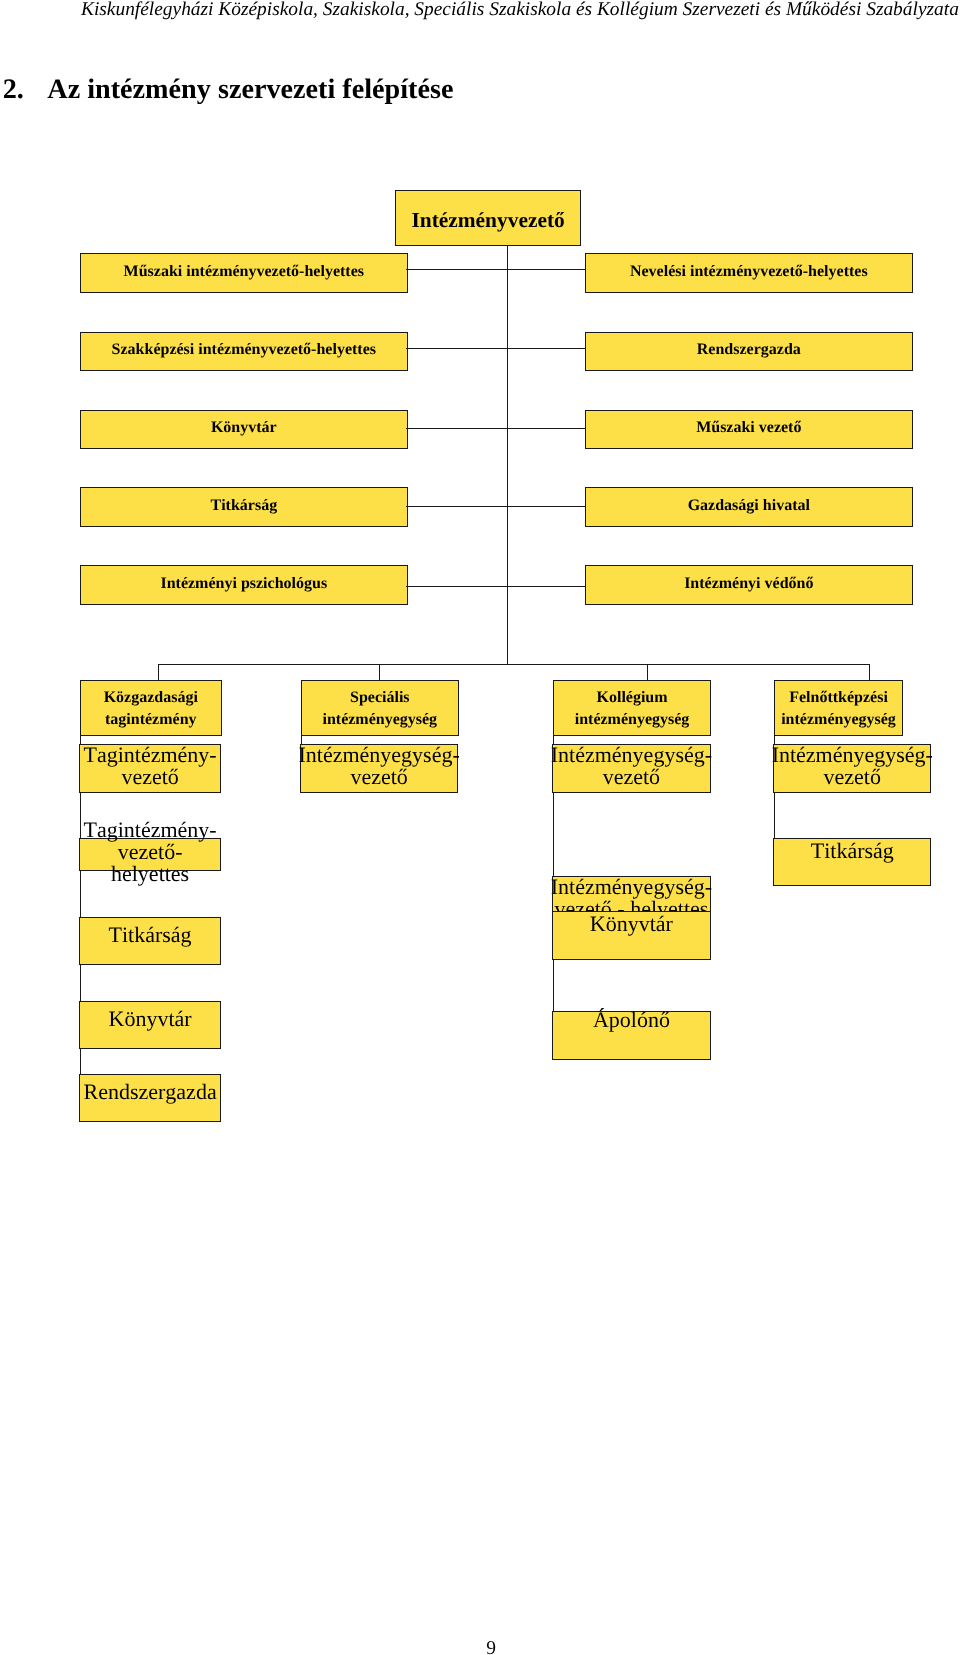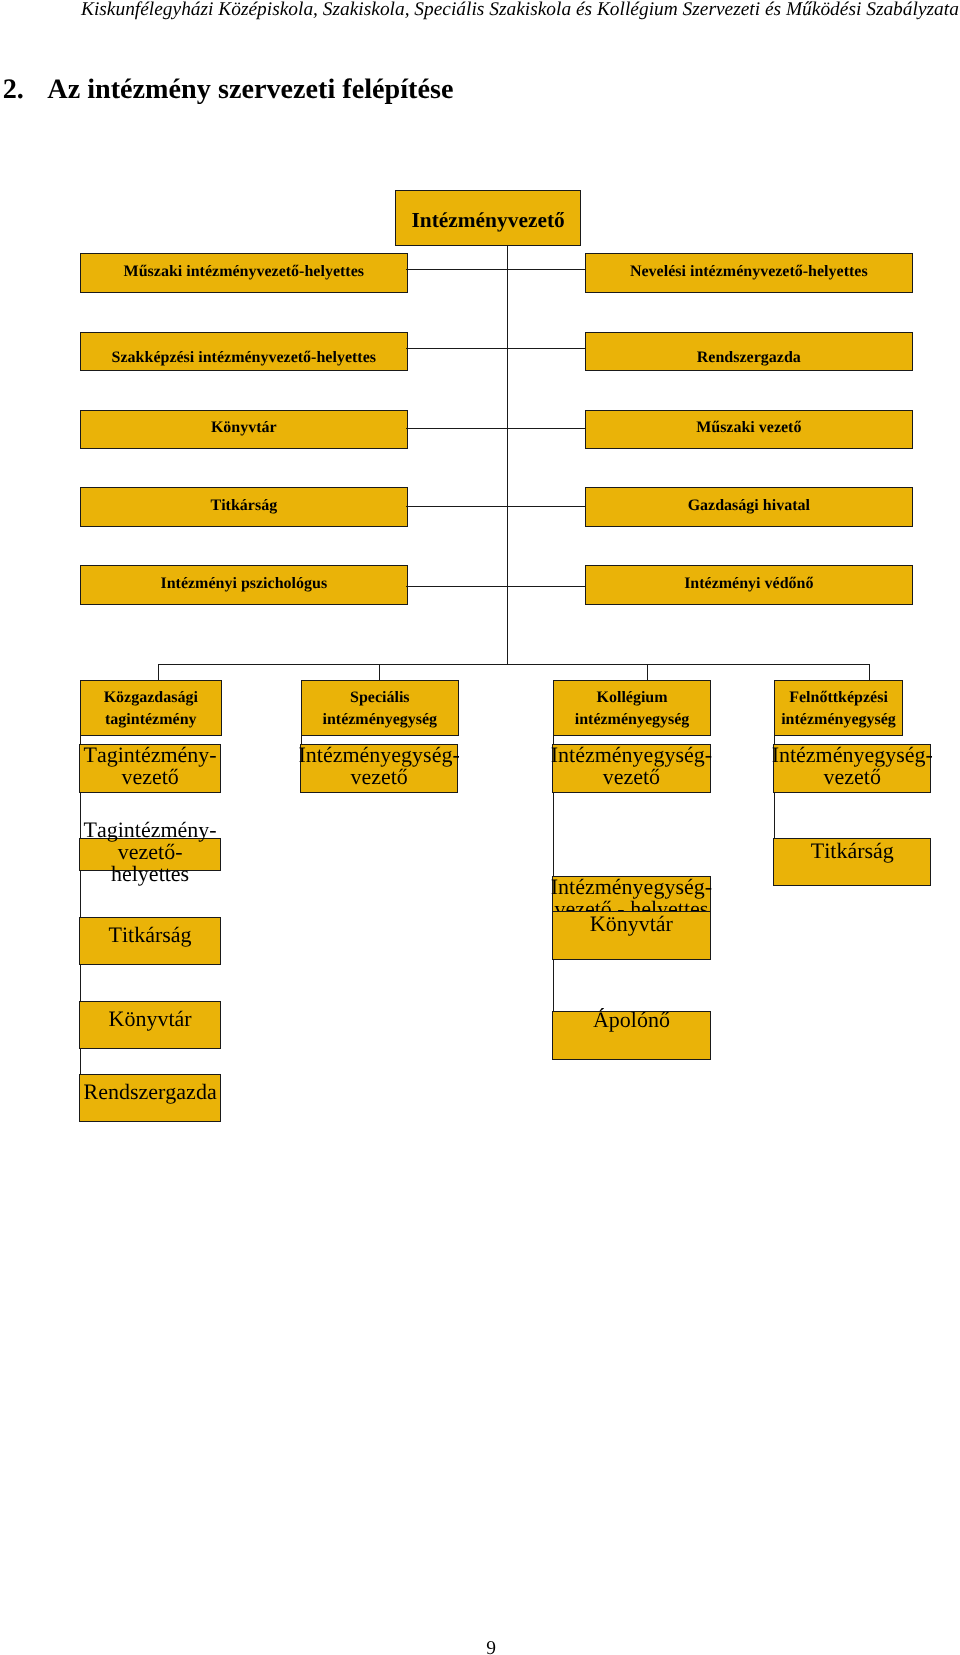--- a/index.html
+++ b/index.html
@@ -14,21 +14,21 @@
   .abs{position:absolute;}
   #doc-header{left:81px;top:-2px;width:900px;font-style:italic;font-weight:normal;
      font-size:19.4px;line-height:24px;white-space:nowrap;}
   #page-title{left:2.7px;top:73px;width:700px;font-weight:bold;font-size:28.2px;
      line-height:34px;white-space:nowrap;}
   #page-title .num{display:inline-block;width:44.6px;}
   #page-number{left:0;top:1638px;width:982px;text-align:center;font-size:19.5px;line-height:22px;}
 
   .box{position:absolute;border:1.4px solid #1a1a1a;box-sizing:border-box;
        display:flex;align-items:center;justify-content:center;text-align:center;
-       background:#eab308;}
+       background:#fde047;}
   .box.b{font-weight:bold;font-size:16px;line-height:21.35px;}
   .box.b > span{position:relative;top:1px;}
   #bx-l0>span,#bx-l1>span,#bx-l2>span,#bx-l3>span,#bx-l4>span,
   #bx-r0>span,#bx-r1>span,#bx-r2>span,#bx-r3>span,#bx-r4>span{top:-1.5px;}
   .box.r{font-weight:normal;font-size:22px;line-height:22px;}
   .box.r > span{position:relative;top:-2px;}
   #bx-u0c2>span,#bx-u0c3>span,#bx-u0c4>span{top:-6px;}
   #bx-u2c2>span,#bx-u3c1>span{top:-11px;}
   #bx-u2c3>span{top:-15px;}
   #bx-root>span{top:2.5px;}
@@ -37,21 +37,21 @@
   .vline{width:1.4px;}
 
   
   #bx-root{left:394.9px;top:189.9px;width:186.4px;height:55.9px;font-size:21.4px;}
   #ln-spine{left:507.0px;top:245.3px;height:419.5px;}
 
   
   #bx-l0,#bx-l1,#bx-l2,#bx-l3,#bx-l4{left:79.6px;width:328.4px;height:39.4px;}
   #bx-r0,#bx-r1,#bx-r2,#bx-r3,#bx-r4{left:584.8px;width:328.0px;height:39.4px;}
   #bx-l0,#bx-r0{top:253.3px;}
-  #bx-l1,#bx-r1{top:331.7px;align-items:flex-end;}
+  #bx-l1,#bx-r1{top:331.7px;}
   #bx-l2,#bx-r2{top:409.6px;}
   #bx-l3,#bx-r3{top:487.4px;}
   #bx-l4,#bx-r4{top:565.2px;}
   #ln-c0,#ln-c1,#ln-c2,#ln-c3,#ln-c4{left:406.0px;width:180.0px;}
   #ln-c0{top:268.8px;}
   #ln-c1{top:347.6px;}
   #ln-c2{top:428.0px;}
   #ln-c3{top:505.9px;}
   #ln-c4{top:585.6px;}
 

